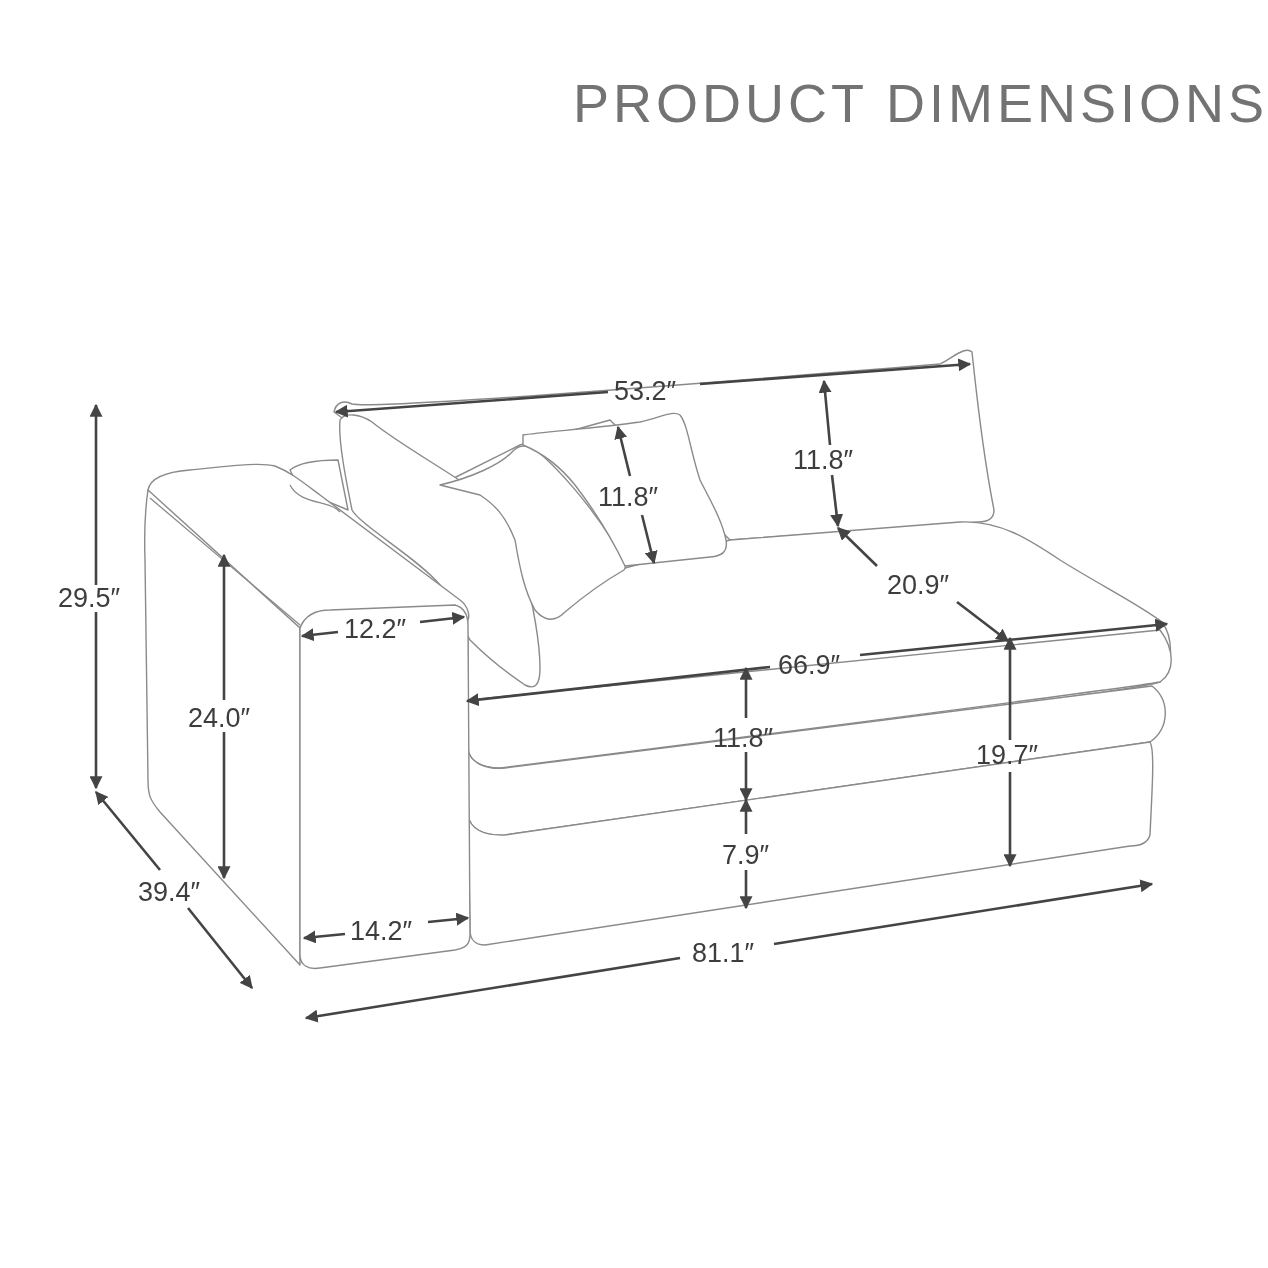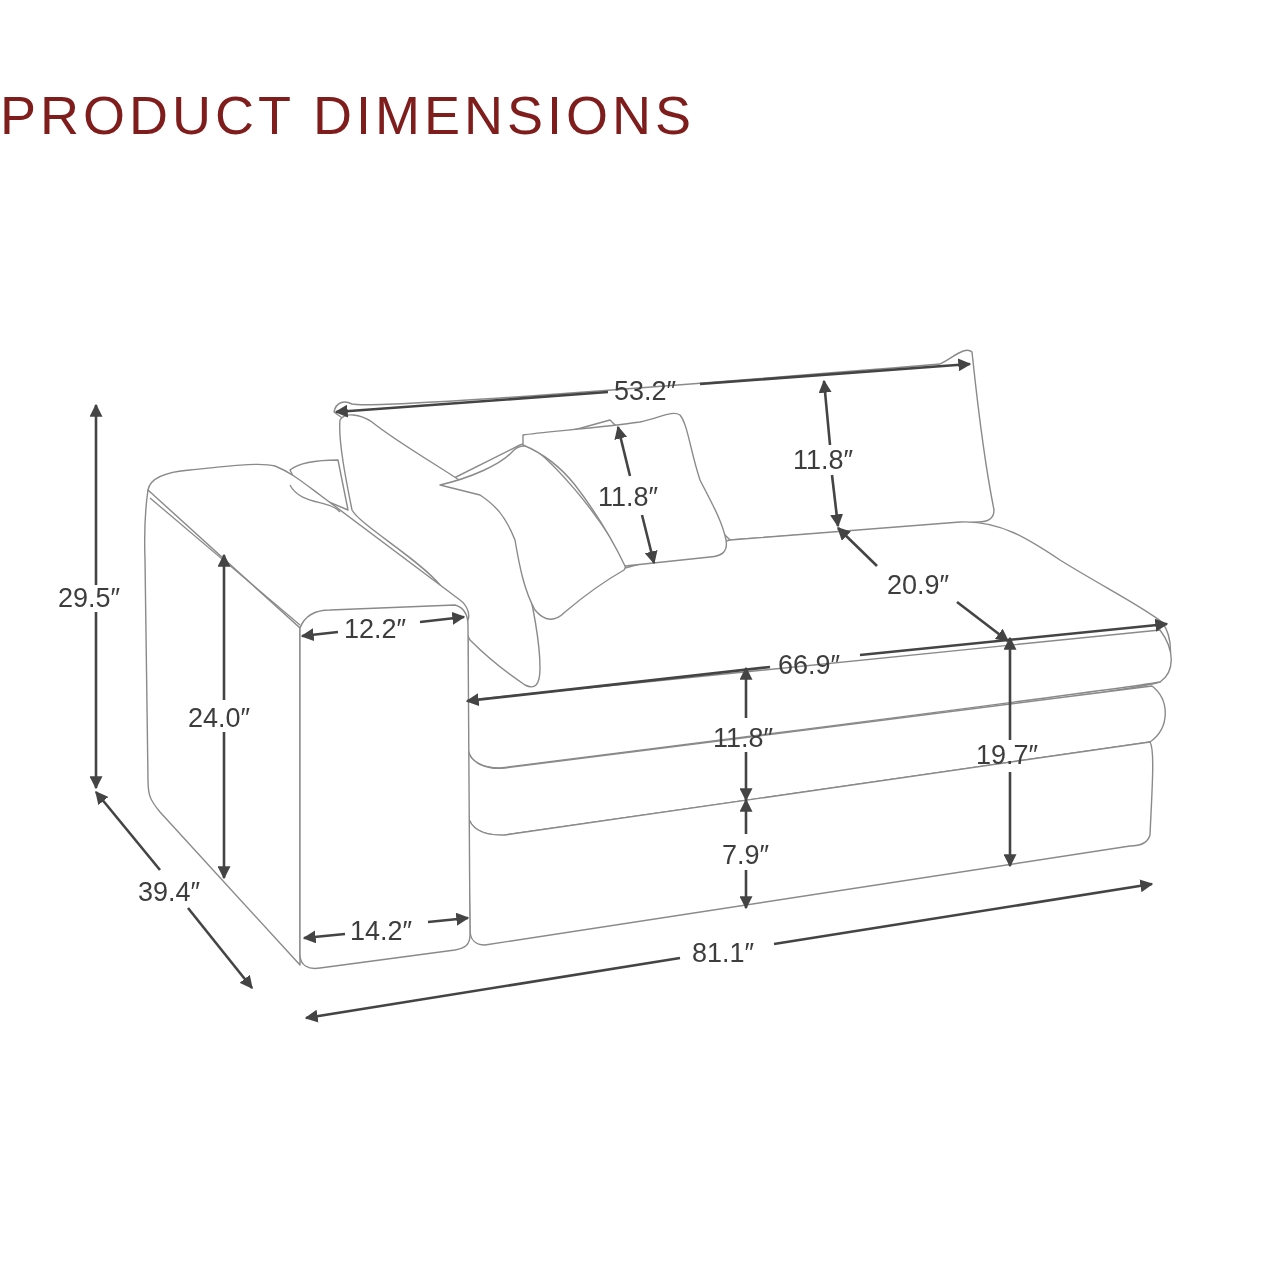--- a/index.html
+++ b/index.html
@@ -1,17 +1,17 @@
 <!DOCTYPE html>
 <html><head>
 <meta charset="utf-8">
 <style>
   html, body { margin: 0; padding: 0; background: #ffffff; }
   body { width: 1268px; height: 1268px; position: relative; overflow: hidden; font-family: "Liberation Sans", "DejaVu Sans", sans-serif; }
-  .title { position: absolute; left: 0; top: 84px; width: 1268px; text-align: left; font-size: 54px; letter-spacing: 4px; color: #7f1d1d; font-weight: 400; }
+  .title { position: absolute; left: 0; top: 72px; width: 1268px; text-align: right; font-size: 54px; letter-spacing: 4px; color: #737373; font-weight: 400; }
   svg.drawing { position: absolute; left: 0; top: 0; }
   .outline { fill: #ffffff; stroke: #8a8a8a; stroke-width: 1.4; stroke-linejoin: round; }
   .thin { fill: none; stroke: #8a8a8a; stroke-width: 1.3; }
   .dim { stroke: #444444; stroke-width: 2.6; fill: none; }
   .lbl { font-family: "Liberation Sans", "DejaVu Sans", sans-serif; font-size: 27px; fill: #3d3d3d; }
 </style>
 </head>
 <body>
 
 <div class="title">PRODUCT DIMENSIONS</div>

